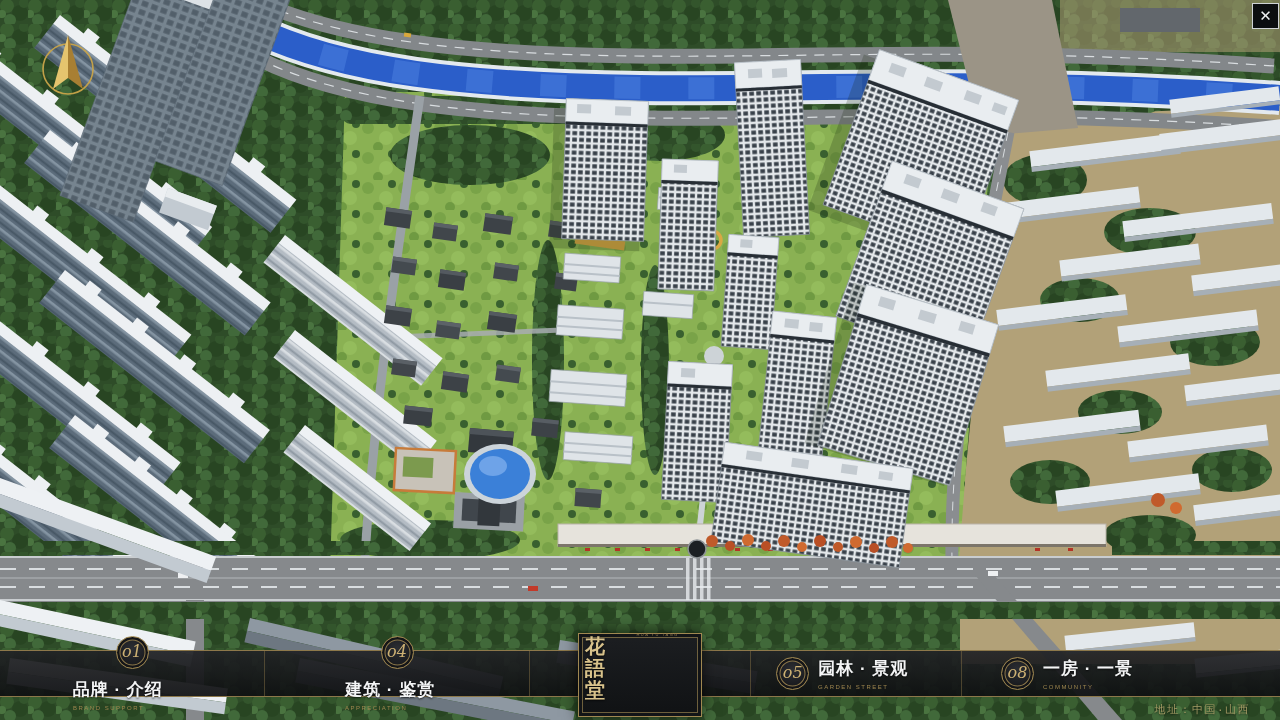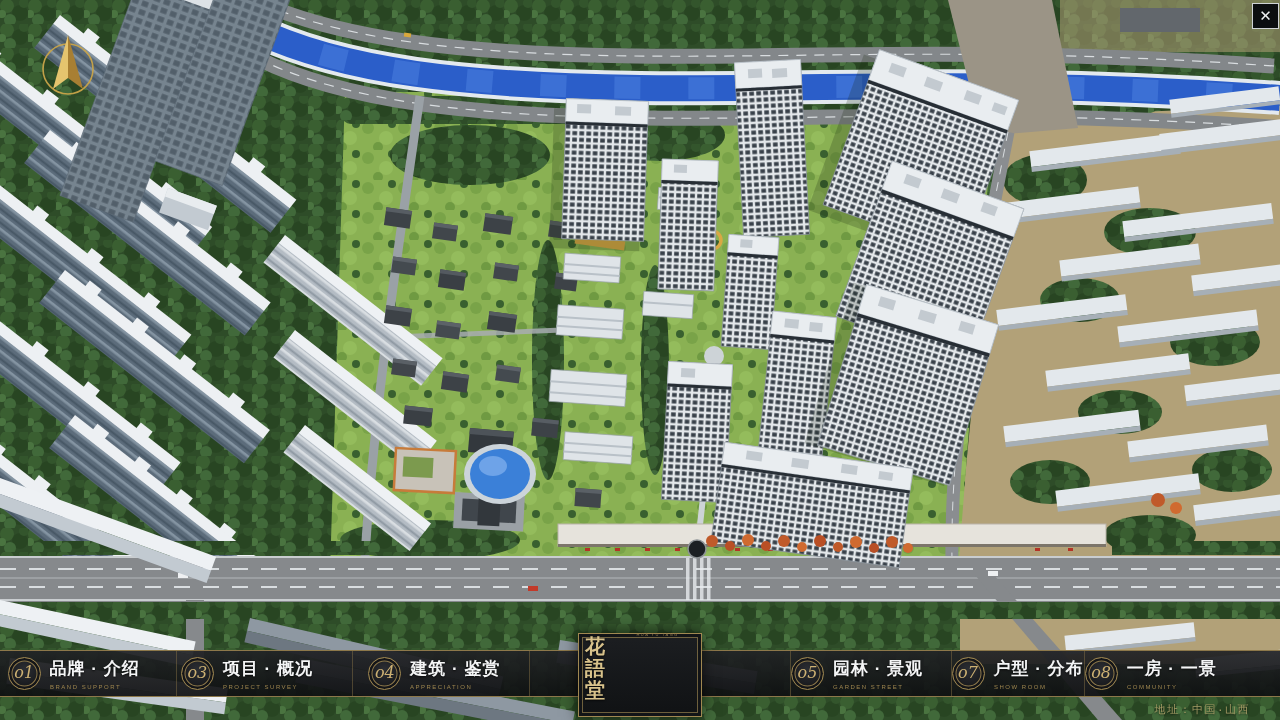--- a/index.html
+++ b/index.html
@@ -14,23 +14,23 @@
   .close-btn{position:absolute;left:1252px;top:3px;width:27px;height:26px;
     background:#0c0e10;border:1px solid #cfd3d5;color:#eef0f1;font-size:15px;
     display:flex;align-items:center;justify-content:center;cursor:pointer;box-sizing:border-box;}
 
   
   .navbar{position:absolute;left:0;top:650px;width:1280px;height:47px;box-sizing:border-box;
     background:linear-gradient(180deg,rgba(33,34,37,.93),rgba(14,15,17,.93));
     border-top:1px solid #8d784a;border-bottom:1px solid #8d784a;}
   .nav-group{position:absolute;top:0;height:100%;display:flex;}
   .nav-group.left{left:0;width:530px;}
-  .nav-group.right{left:750px;width:422px;margin-left:40px;}
+  .nav-group.right{left:750px;width:422px;}
   .nav-item{flex:1;display:flex;align-items:center;justify-content:center;gap:9px;cursor:pointer;}
-  .nav-group.left  .nav-item{border-right:1px solid rgba(141,120,74,.45);}
+  .nav-group.left  .nav-item{border-right:1px solid rgba(141,120,74,.45);flex-direction:column;}
   .nav-group.right .nav-item{border-left:1px solid rgba(141,120,74,.45);}
   .badge{width:33px;height:33px;border-radius:50%;flex:0 0 33px;box-sizing:border-box;
     border:1px solid #a08851;
     box-shadow:inset 0 0 0 2.5px #141518,inset 0 0 0 3.5px #8d784a;
     background:radial-gradient(circle at 50% 38%,#2c2e33,#0f1013);
     display:flex;align-items:center;justify-content:center;}
   .badge .num{font-family:"DejaVu Serif",serif;font-style:italic;font-size:16px;
     color:#cdb173;transform:translateY(-1px);}
   .labels{display:flex;flex-direction:column;align-items:flex-start;}
   .cn{font-size:17px;font-weight:bold;color:#f4f5f6;letter-spacing:1px;white-space:nowrap;
@@ -622,55 +622,37 @@
         <div class="badge">
           <span class="num">o1</span>
           </div>
         <div class="labels">
           <div class="cn">品牌 · 介绍</div>
           <div class="en">BRAND SUPPORT</div>
         </div>
       </div>
       <div class="nav-item">
         <div class="badge">
-          <span class="num">o3</span>
-          </div>
-        <div class="labels">
-          <div class="cn">项目 · 概况</div>
-          <div class="en">PROJECT SURVEY</div>
-        </div>
-      </div>
-      <div class="nav-item">
-        <div class="badge">
           <span class="num">o4</span>
           </div>
         <div class="labels">
           <div class="cn">建筑 · 鉴赏</div>
           <div class="en">APPRECIATION</div>
         </div>
       </div>
     </div>
 
     <div class="nav-group right">
       <div class="nav-item">
         <div class="badge">
           <span class="num">o5</span>
           </div>
         <div class="labels">
           <div class="cn">园林 · 景观</div>
           <div class="en">GARDEN STREET</div>
-        </div>
-      </div>
-      <div class="nav-item">
-        <div class="badge">
-          <span class="num">o7</span>
-          </div>
-        <div class="labels">
-          <div class="cn">户型 · 分布</div>
-          <div class="en">SHOW ROOM</div>
         </div>
       </div>
       <div class="nav-item">
         <div class="badge">
           <span class="num">o8</span>
           </div>
         <div class="labels">
           <div class="cn">一房 · 一景</div>
           <div class="en">COMMUNITY</div>
         </div>

